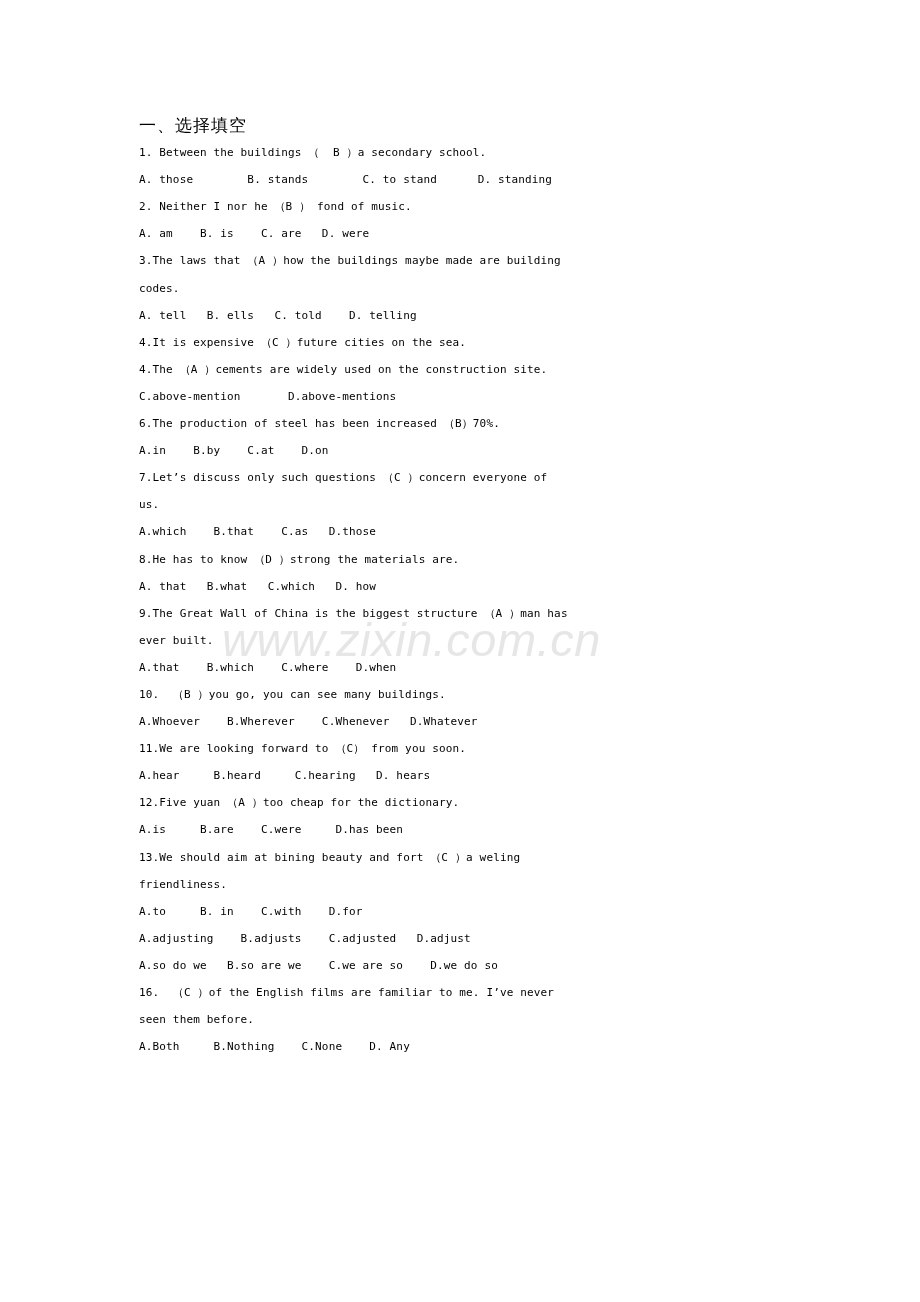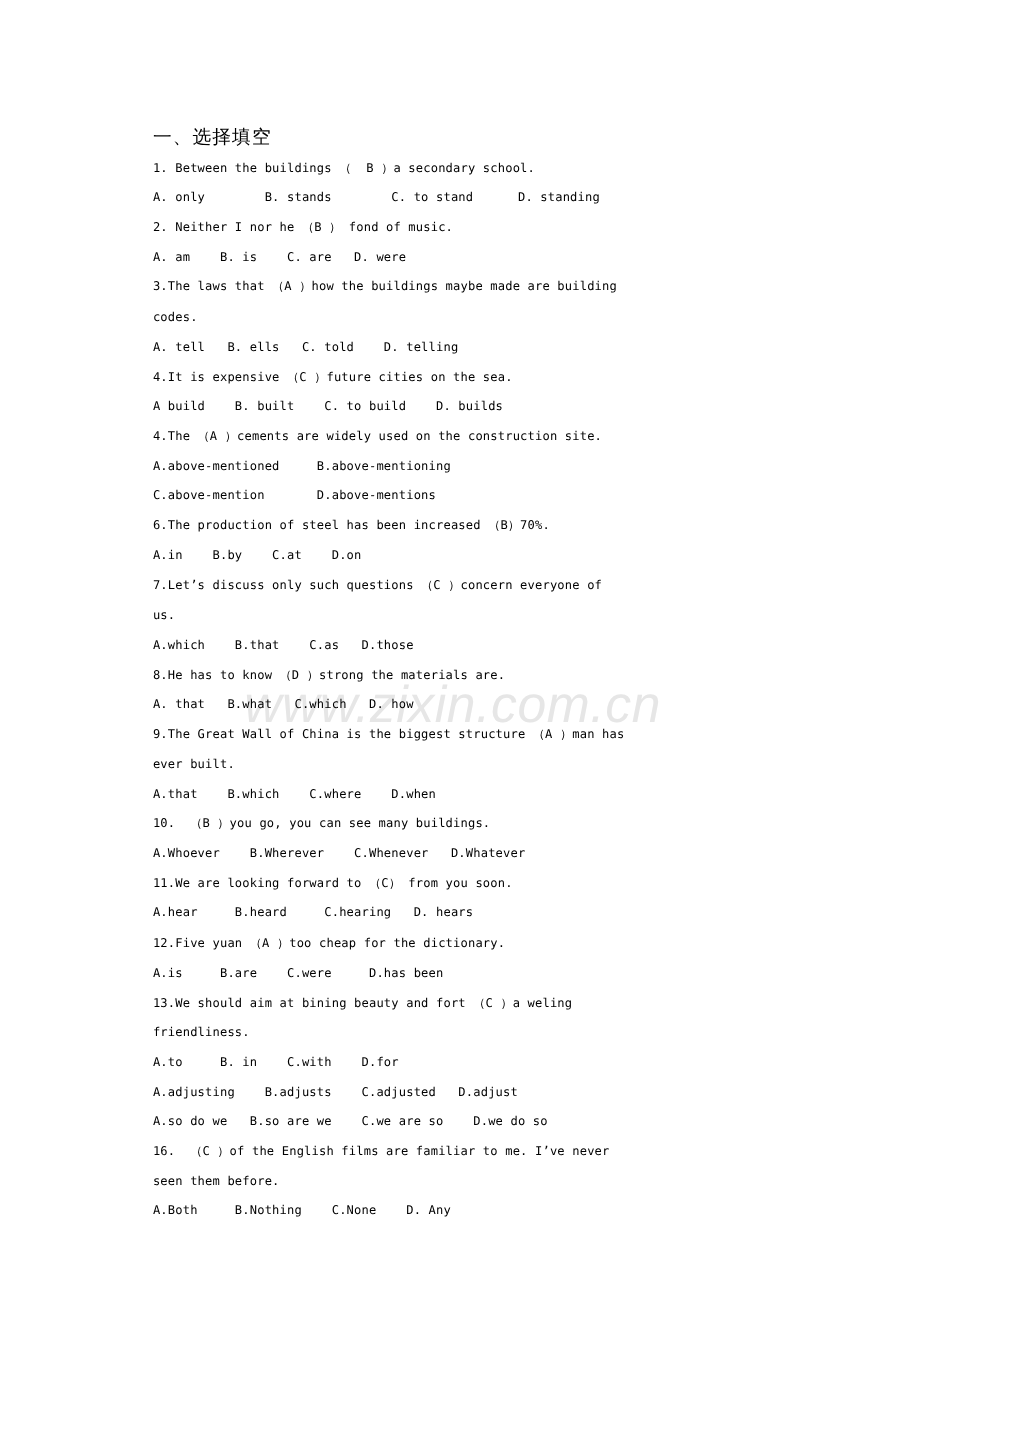--- a/index.html
+++ b/index.html
@@ -66,30 +66,28 @@
 </style>
 </head>
 <body style="background: rgb(255, 255, 255);">
 
 <div id="watermark" style="color: rgb(230, 230, 230);">www.zixin.com.cn</div>
 
 <div id="doc" style="color: rgb(0, 0, 0);">
   <div class="line heading">一、选择填空</div>
   <div id="lines">
       <div class="line q">1. Between the buildings （  B ）a secondary school.</div>
-      <div class="line opt">A. only        B. stands        C. to stand      D. standing</div>
+      <div class="line opt">A. those        B. stands        C. to stand      D. standing</div>
       <div class="line q">2. Neither I nor he （B ） fond of music.</div>
       <div class="line opt">A. am    B. is    C. are   D. were</div>
       <div class="line q">3.The laws that （A ）how the buildings maybe made are building</div>
       <div class="line cont">codes.</div>
       <div class="line opt">A. tell   B. ells   C. told    D. telling</div>
       <div class="line q">4.It is expensive （C ）future cities on the sea.</div>
-      <div class="line opt">A build    B. built    C. to build    D. builds</div>
       <div class="line q">4.The （A ）cements are widely used on the construction site.</div>
-      <div class="line opt">A.above-mentioned     B.above-mentioning</div>
       <div class="line opt">C.above-mention       D.above-mentions</div>
       <div class="line q">6.The production of steel has been increased （B）70%.</div>
       <div class="line opt">A.in    B.by    C.at    D.on</div>
       <div class="line q">7.Let’s discuss only such questions （C ）concern everyone of</div>
       <div class="line cont">us.</div>
       <div class="line opt">A.which    B.that    C.as   D.those</div>
       <div class="line q">8.He has to know （D ）strong the materials are.</div>
       <div class="line opt">A. that   B.what   C.which   D. how</div>
       <div class="line q">9.The Great Wall of China is the biggest structure （A ）man has</div>
       <div class="line cont">ever built.</div>

